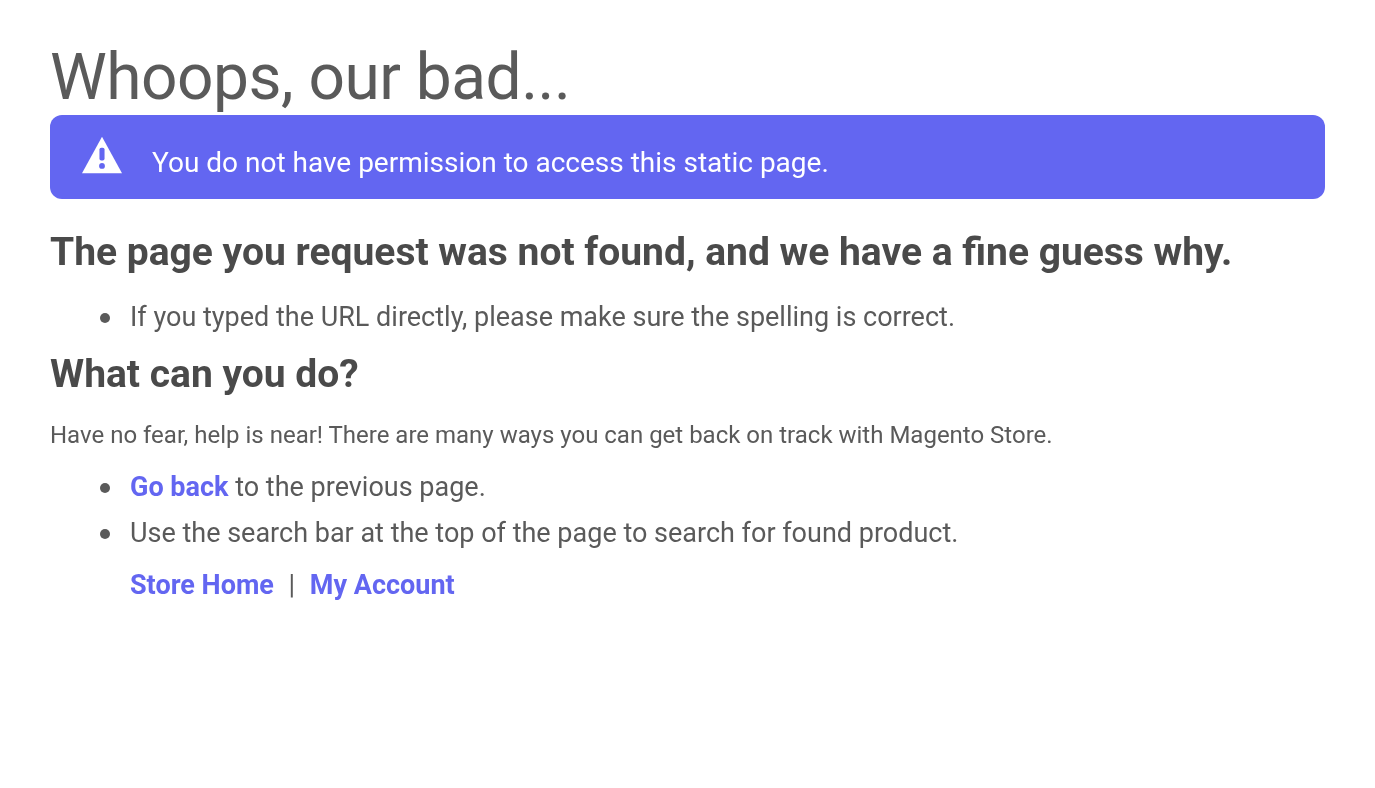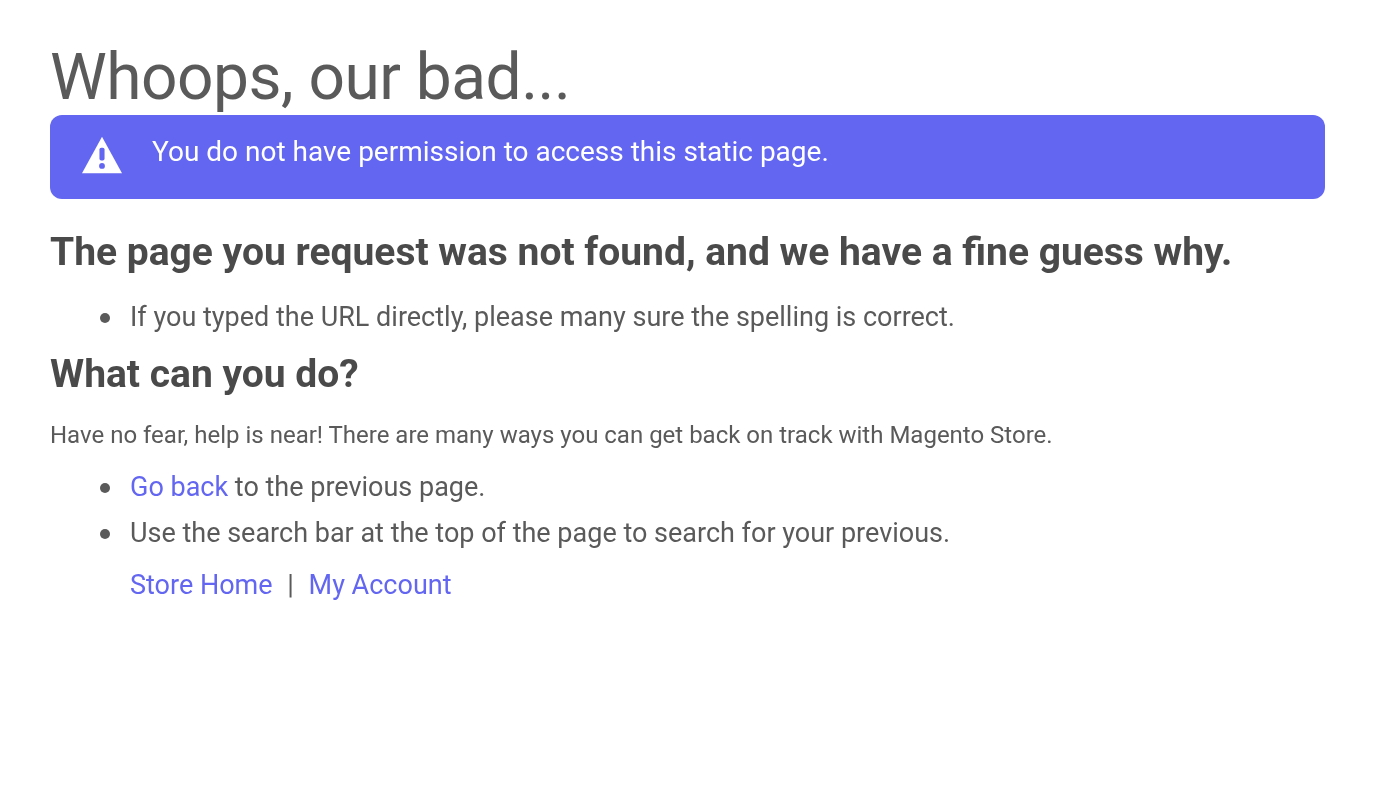--- a/index.html
+++ b/index.html
@@ -18,21 +18,21 @@
       font-weight: 400;
       color: #5a5a5a;
       letter-spacing: -0.5px;
     }
     .alert-box {
       background: #6366f1;
       color: #ffffff;
       border-radius: 12px;
       padding: 20px 30px;
       display: flex;
-      align-items: flex-start;
+      align-items: flex-end;
       gap: 28px;
       margin-bottom: 30px;
     }
     .alert-icon {
       flex-shrink: 0;
     }
     .alert-text {
       font-size: 28px;
       font-weight: 400;
     }
@@ -69,20 +69,21 @@
       top: 18px;
       width: 10px;
       height: 10px;
       background: #5a5a5a;
       border-radius: 50%;
     }
     .link {
       color: #6366f1;
       text-decoration: none;
       cursor: pointer;
+      font-weight: bold;
     }
     .separator {
       color: #5a5a5a;
       margin: 0 8px;
     }
     .link-row {
       padding-left: 80px;
       font-size: 27px;
       line-height: 1.8;
       margin-top: 4px;
@@ -100,31 +101,31 @@
       <rect x="10.6" y="7" width="2.8" height="7" fill="#6366f1" rx="1"></rect>
       <circle cx="12" cy="17" r="1.6" fill="#6366f1"></circle>
     </svg>
   </span>
   <span class="alert-text">You do not have permission to access this static page.</span>
 </div>
 
 <h2 class="section-heading">The page you request was not found, and we have a fine guess why.</h2>
 
 <ul>
-  <li>If you typed the URL directly, please many sure the spelling is correct.</li>
+  <li>If you typed the URL directly, please make sure the spelling is correct.</li>
 </ul>
 
 <h2 class="section-heading secondary">What can you do?</h2>
 
 <p class="body-text">Have no fear, help is near! There are many ways you can get back on track with Magento Store.</p>
 
 <ul>
   <li>
     <a class="link">Go back</a><span> to the previous page.</span>
   </li>
-  <li>Use the search bar at the top of the page to search for your previous.</li>
+  <li>Use the search bar at the top of the page to search for found product.</li>
 </ul>
 
 <div class="link-row">
   <a class="link">Store Home</a>
   <span class="separator">|</span>
   <a class="link">My Account</a>
 </div>
 
 </body></html>

